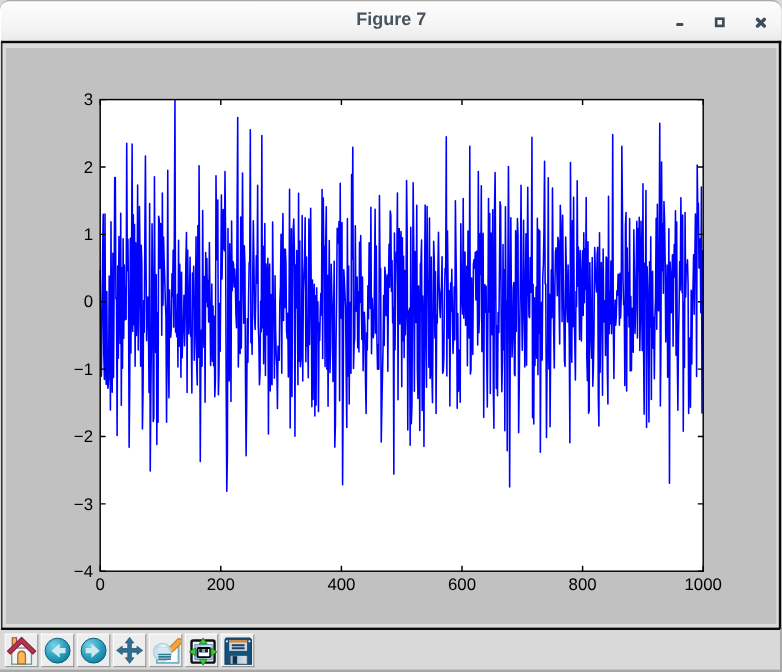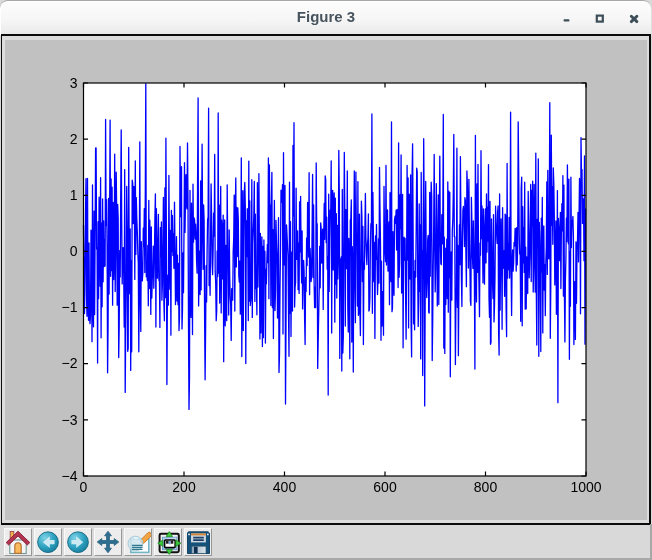--- a/index.html
+++ b/index.html
@@ -17,21 +17,21 @@
 #toolbar{position:absolute;left:0;top:524.5px;width:652px;height:35.5px;background:#d9d9d9}
 #toolbar .btn{position:absolute;top:3.5px;width:28px;height:28px;background:#ededed;
 border-top:1px solid #fafafa;border-left:1px solid #fafafa;
 border-right:1px solid #979797;border-bottom:1px solid #979797;box-sizing:border-box}
 .btn svg{position:absolute;left:0;top:0}
 #bedge{position:absolute;left:0;top:558px;width:652px;height:2px;background:#a8a8a8}
 #redge{position:absolute;left:650px;top:524px;width:2px;height:36px;background:#a8a8a8}
 </style></head><body>
 <div id="win">
   <div id="title">
-      <div class="txt">Figure 3</div>
+      <div class="txt">Figure 7</div>
     <svg class="wbtn" style="left:560px" width="16" height="35">
         <rect x="3.5" y="18.2" width="6" height="2.4" rx="1" fill="#3d4e58"></rect>
       </svg>
     <svg class="wbtn" style="left:592px" width="16" height="35">
         <rect x="4.8" y="14.6" width="6" height="6" fill="none" stroke="#3d4e58" stroke-width="2.2"></rect>
       </svg>
     <svg class="wbtn" style="left:626px" width="16" height="35">
         <path d="M5.3 15.2L10.9 20.6M10.9 15.2L5.3 20.6" stroke="#3d4e58" stroke-width="2.9" stroke-linecap="round"></path>
       </svg>
   </div>

